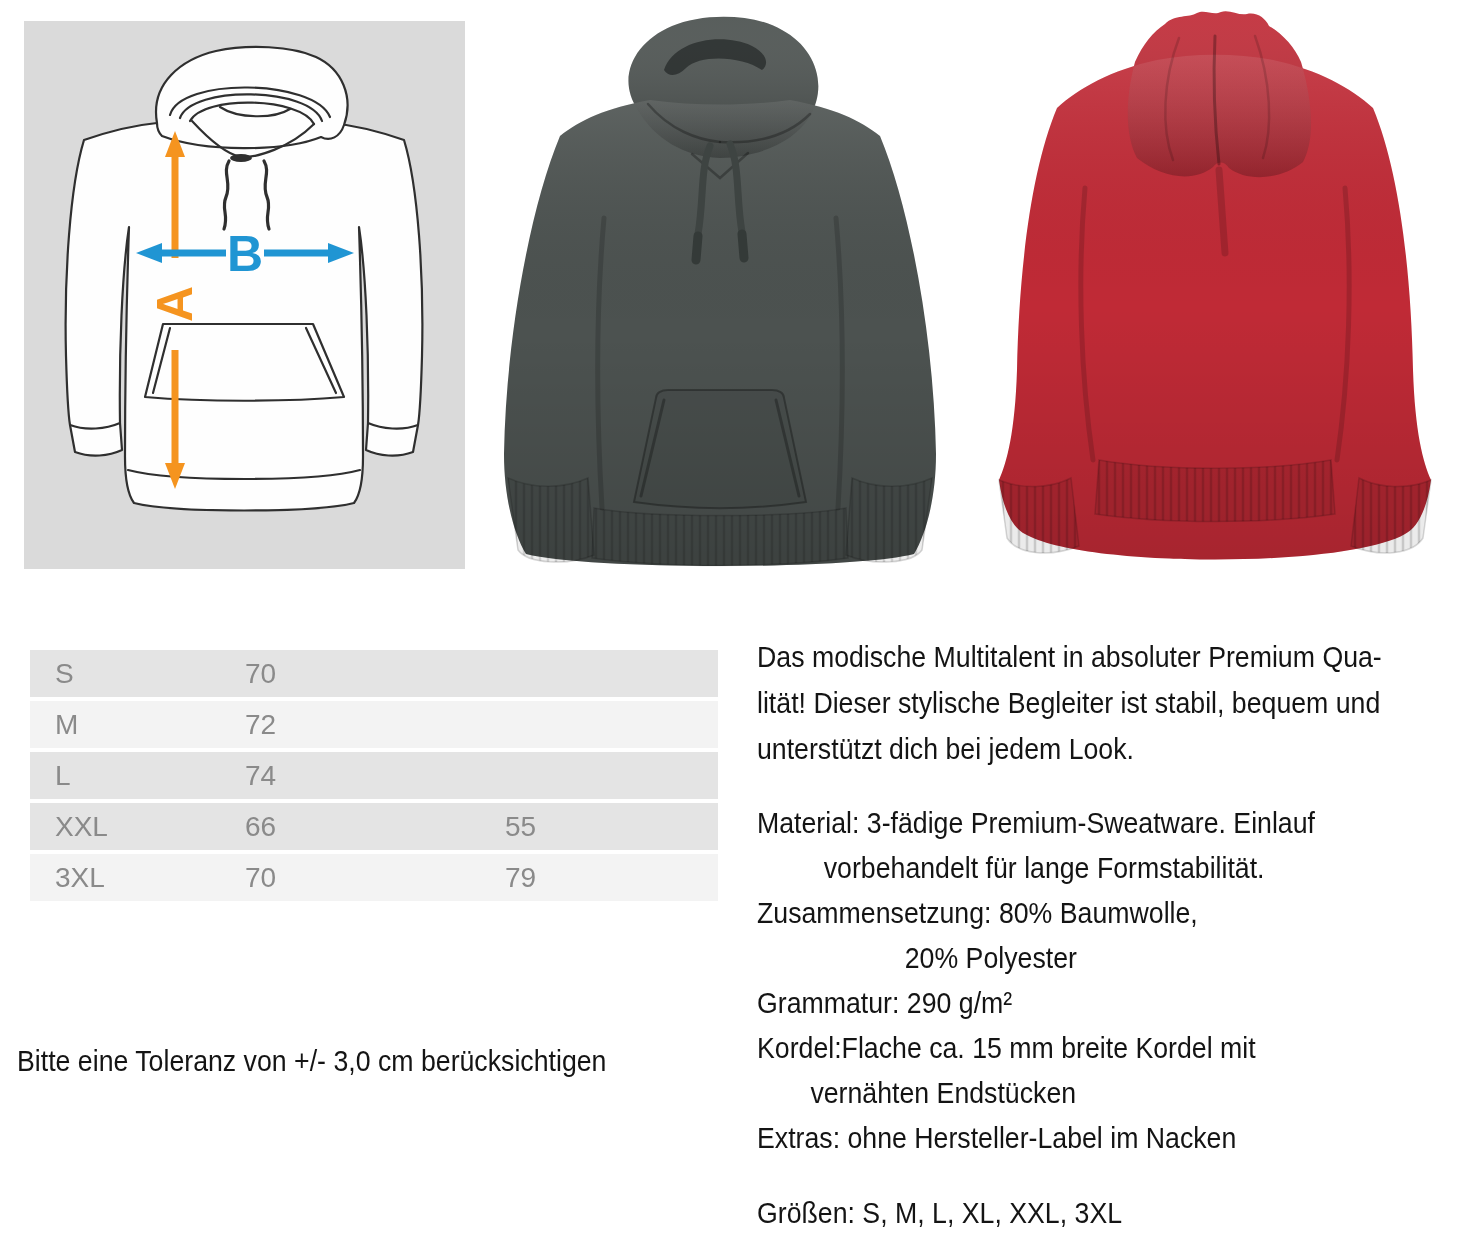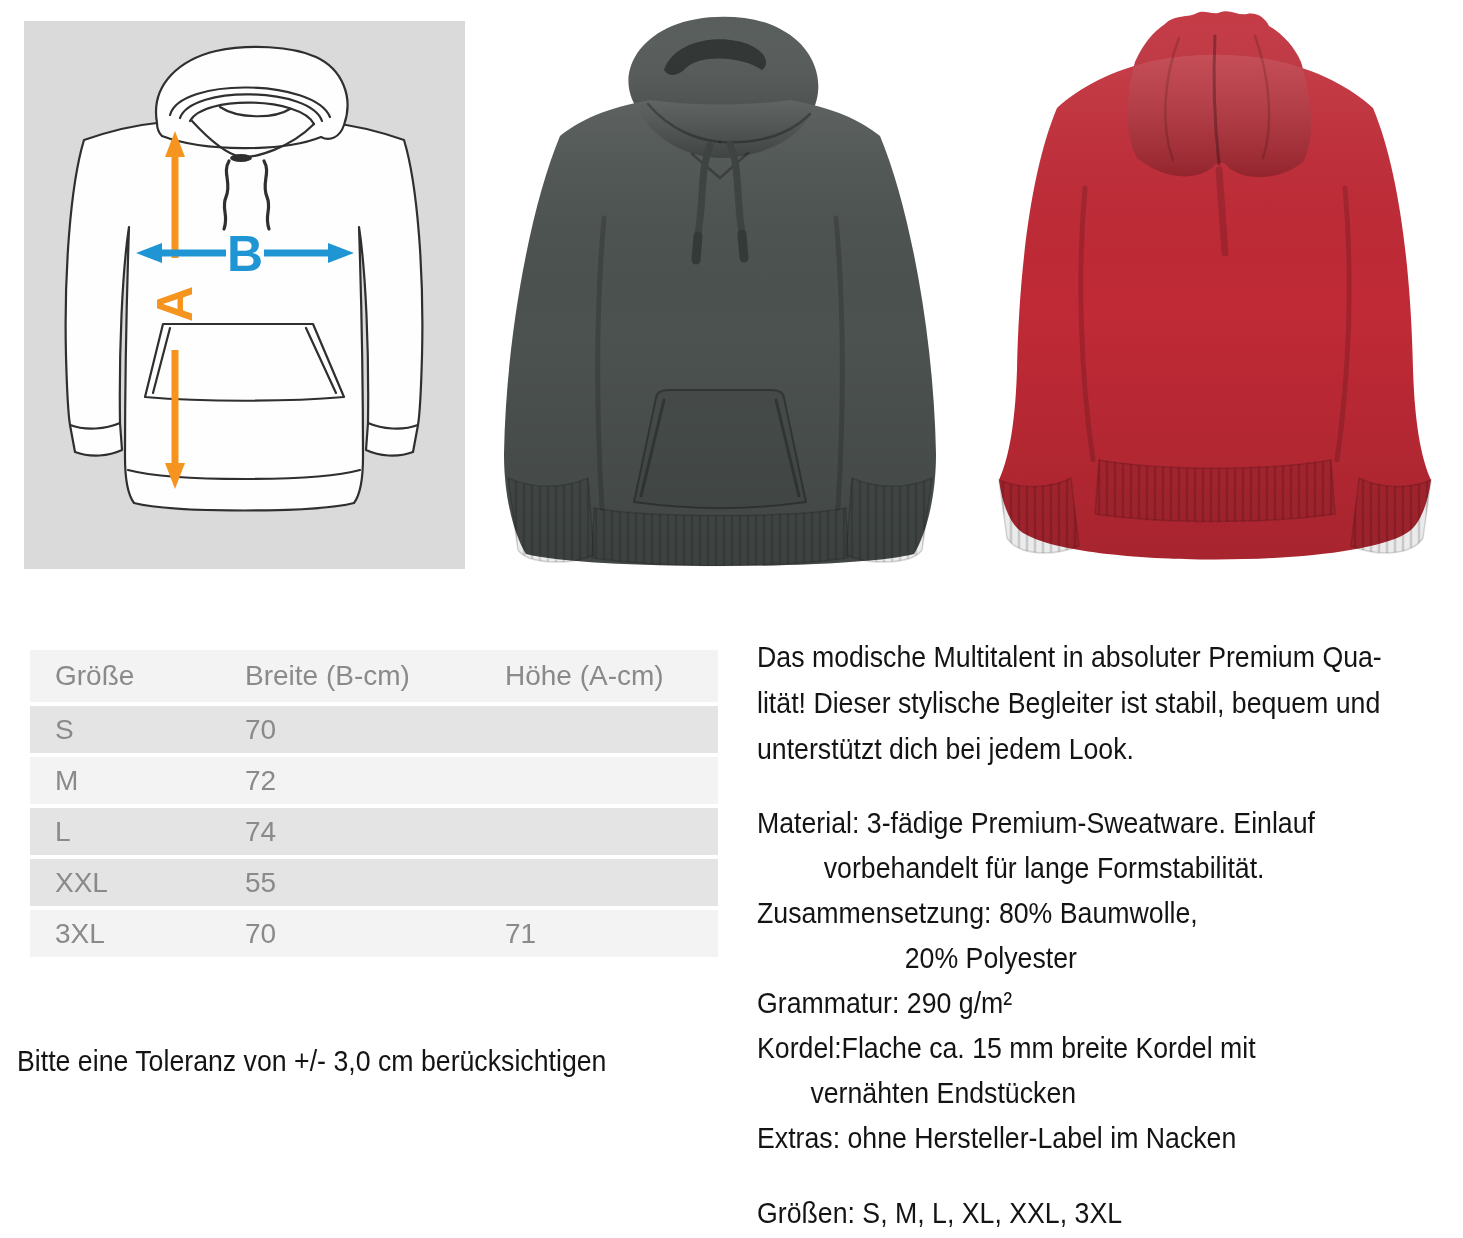--- a/index.html
+++ b/index.html
@@ -201,45 +201,41 @@
           <path d="M 362,180 C 370,270 366,370 354,452" stroke="rgba(0,0,0,0.15)" stroke-width="5"></path>
         </g>
         <path d="M 116,452 C 180,463 284,463 348,452 L 352,506 C 284,516 180,516 112,506 Z" fill="url(#ribsB)" stroke="rgba(0,0,0,0.15)" stroke-width="1.5"></path>
         <path d="M 16,472 C 40,482 68,480 88,470 L 96,538 C 66,550 34,546 24,530 Z" fill="url(#ribsB)" stroke="rgba(0,0,0,0.15)" stroke-width="1.5"></path>
         <path d="M 448,472 C 424,482 396,480 376,470 L 368,538 C 398,550 430,546 440,530 Z" fill="url(#ribsB)" stroke="rgba(0,0,0,0.15)" stroke-width="1.5"></path>
       </g>
     </svg>
   </div>
 
   <div class="size-table">
-    <div class="trow head">
-      <div>Größe</div>
-      <div>Breite (B-cm)</div>
-      <div>Höhe (A-cm)</div>
-    </div>
     <div class="trow alt">
       <div>S</div>
       <div>70</div>
     </div>
     <div class="trow">
       <div>M</div>
       <div>72</div>
     </div>
     <div class="trow alt">
       <div>L</div>
       <div>74</div>
     </div>
     <div class="trow alt">
       <div>XXL</div>
+      <div>66</div>
       <div>55</div>
     </div>
     <div class="trow">
       <div>3XL</div>
       <div>70</div>
-      <div>71</div>
+      <div>79</div>
     </div>
   </div>
 
   <div class="tolerance">Bitte eine Toleranz von +/- 3,0 cm berücksichtigen</div>
 
   <div class="description">
     <div class="ln">Das modische Multitalent in absoluter Premium Qua-</div>
     <div class="ln">lität! Dieser stylische Begleiter ist stabil, bequem und</div>
     <div class="ln">unterstützt dich bei jedem Look.</div>
     <div class="ln p2 gap1">Material: 3-fädige Premium-Sweatware. Einlauf</div>

